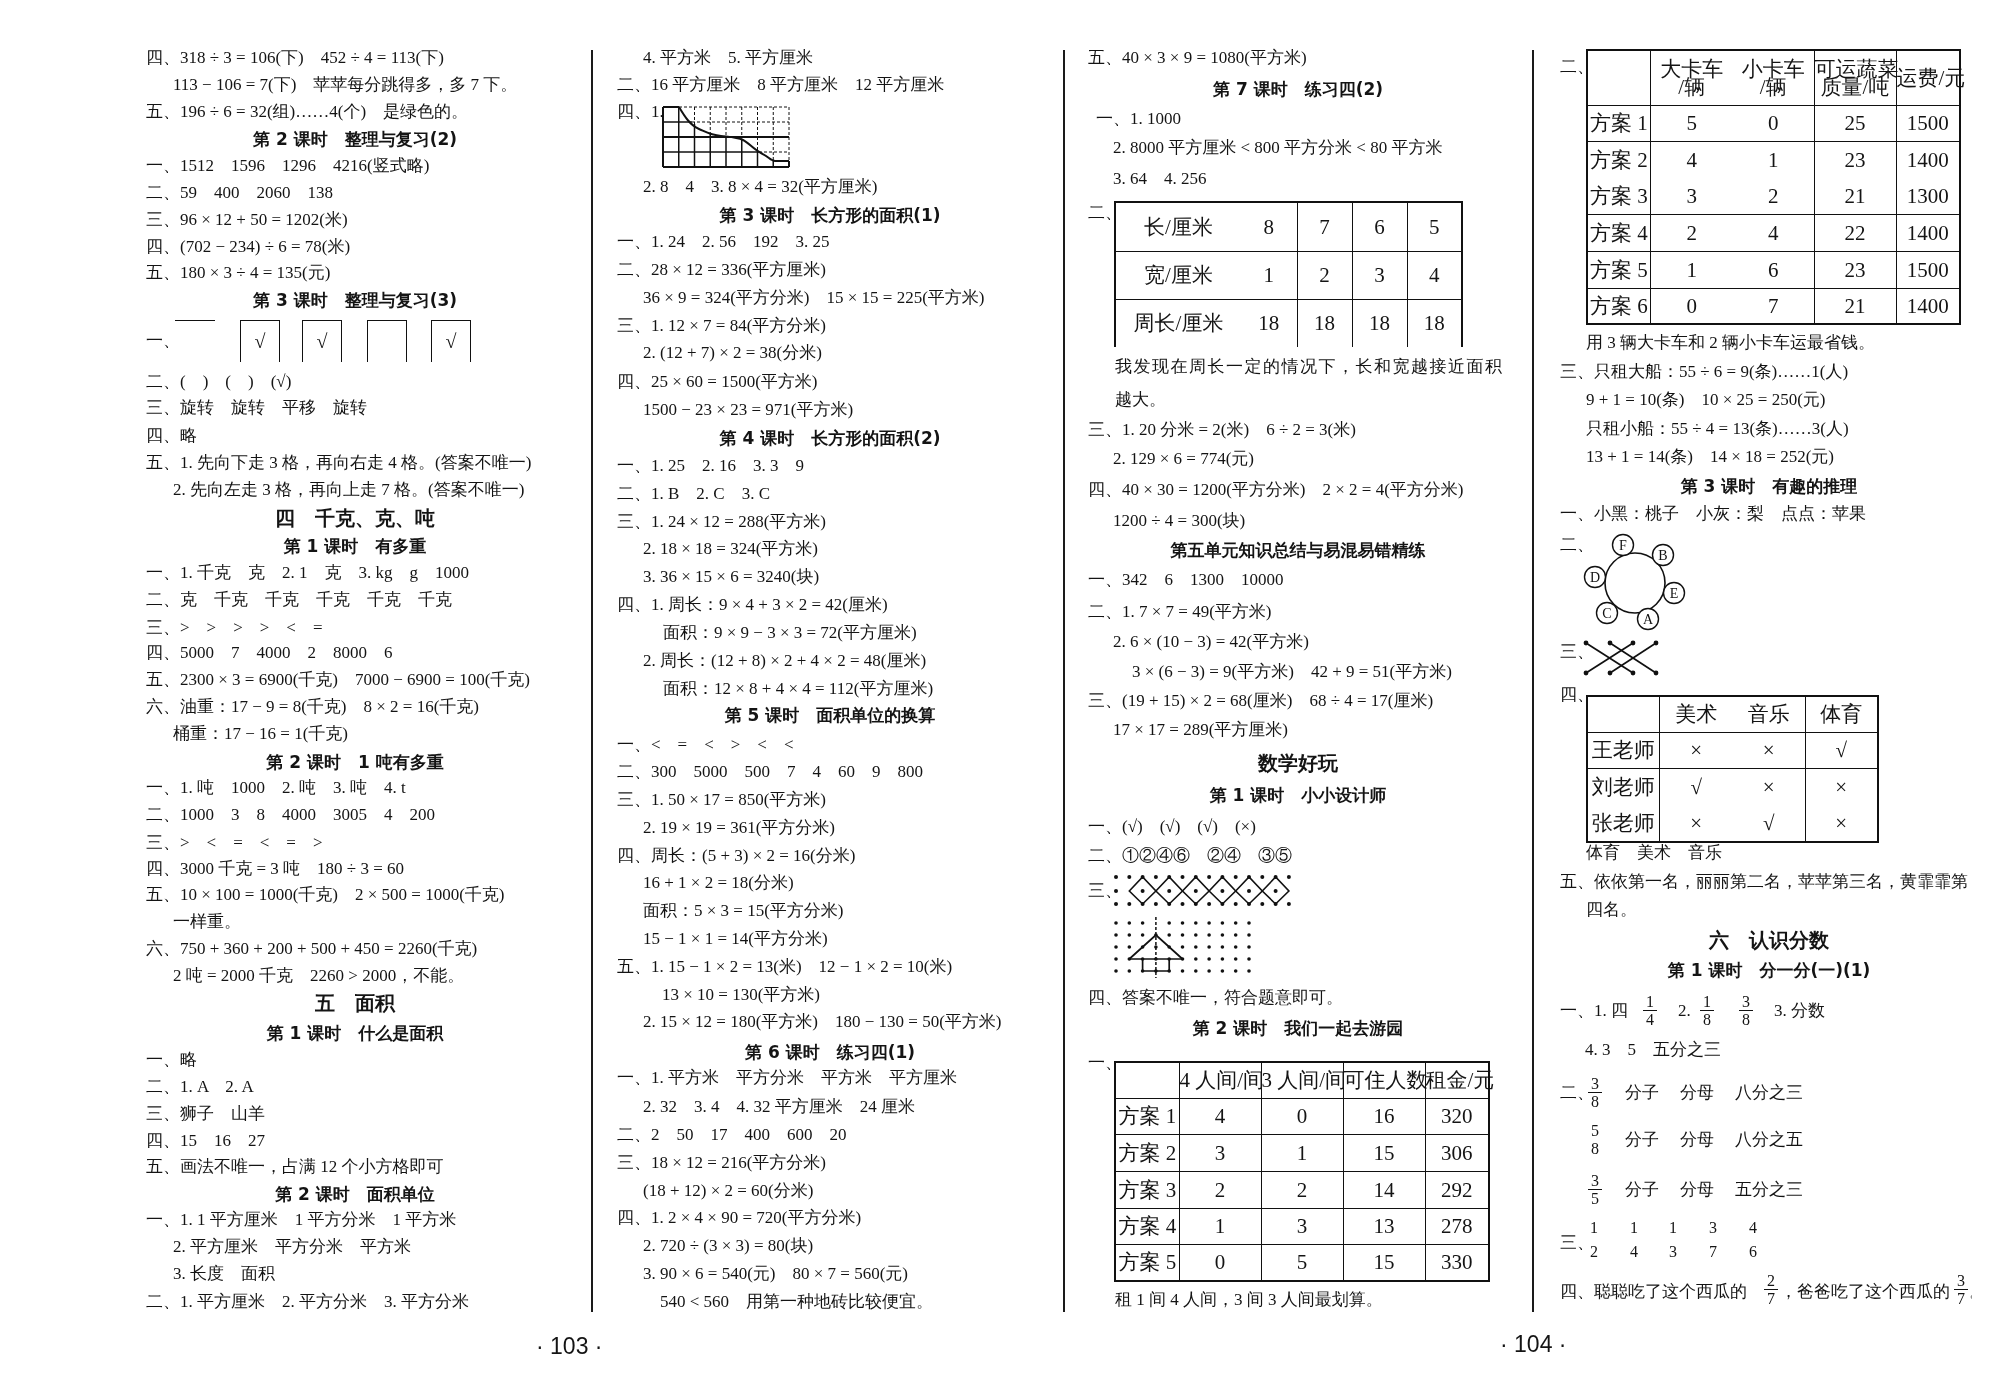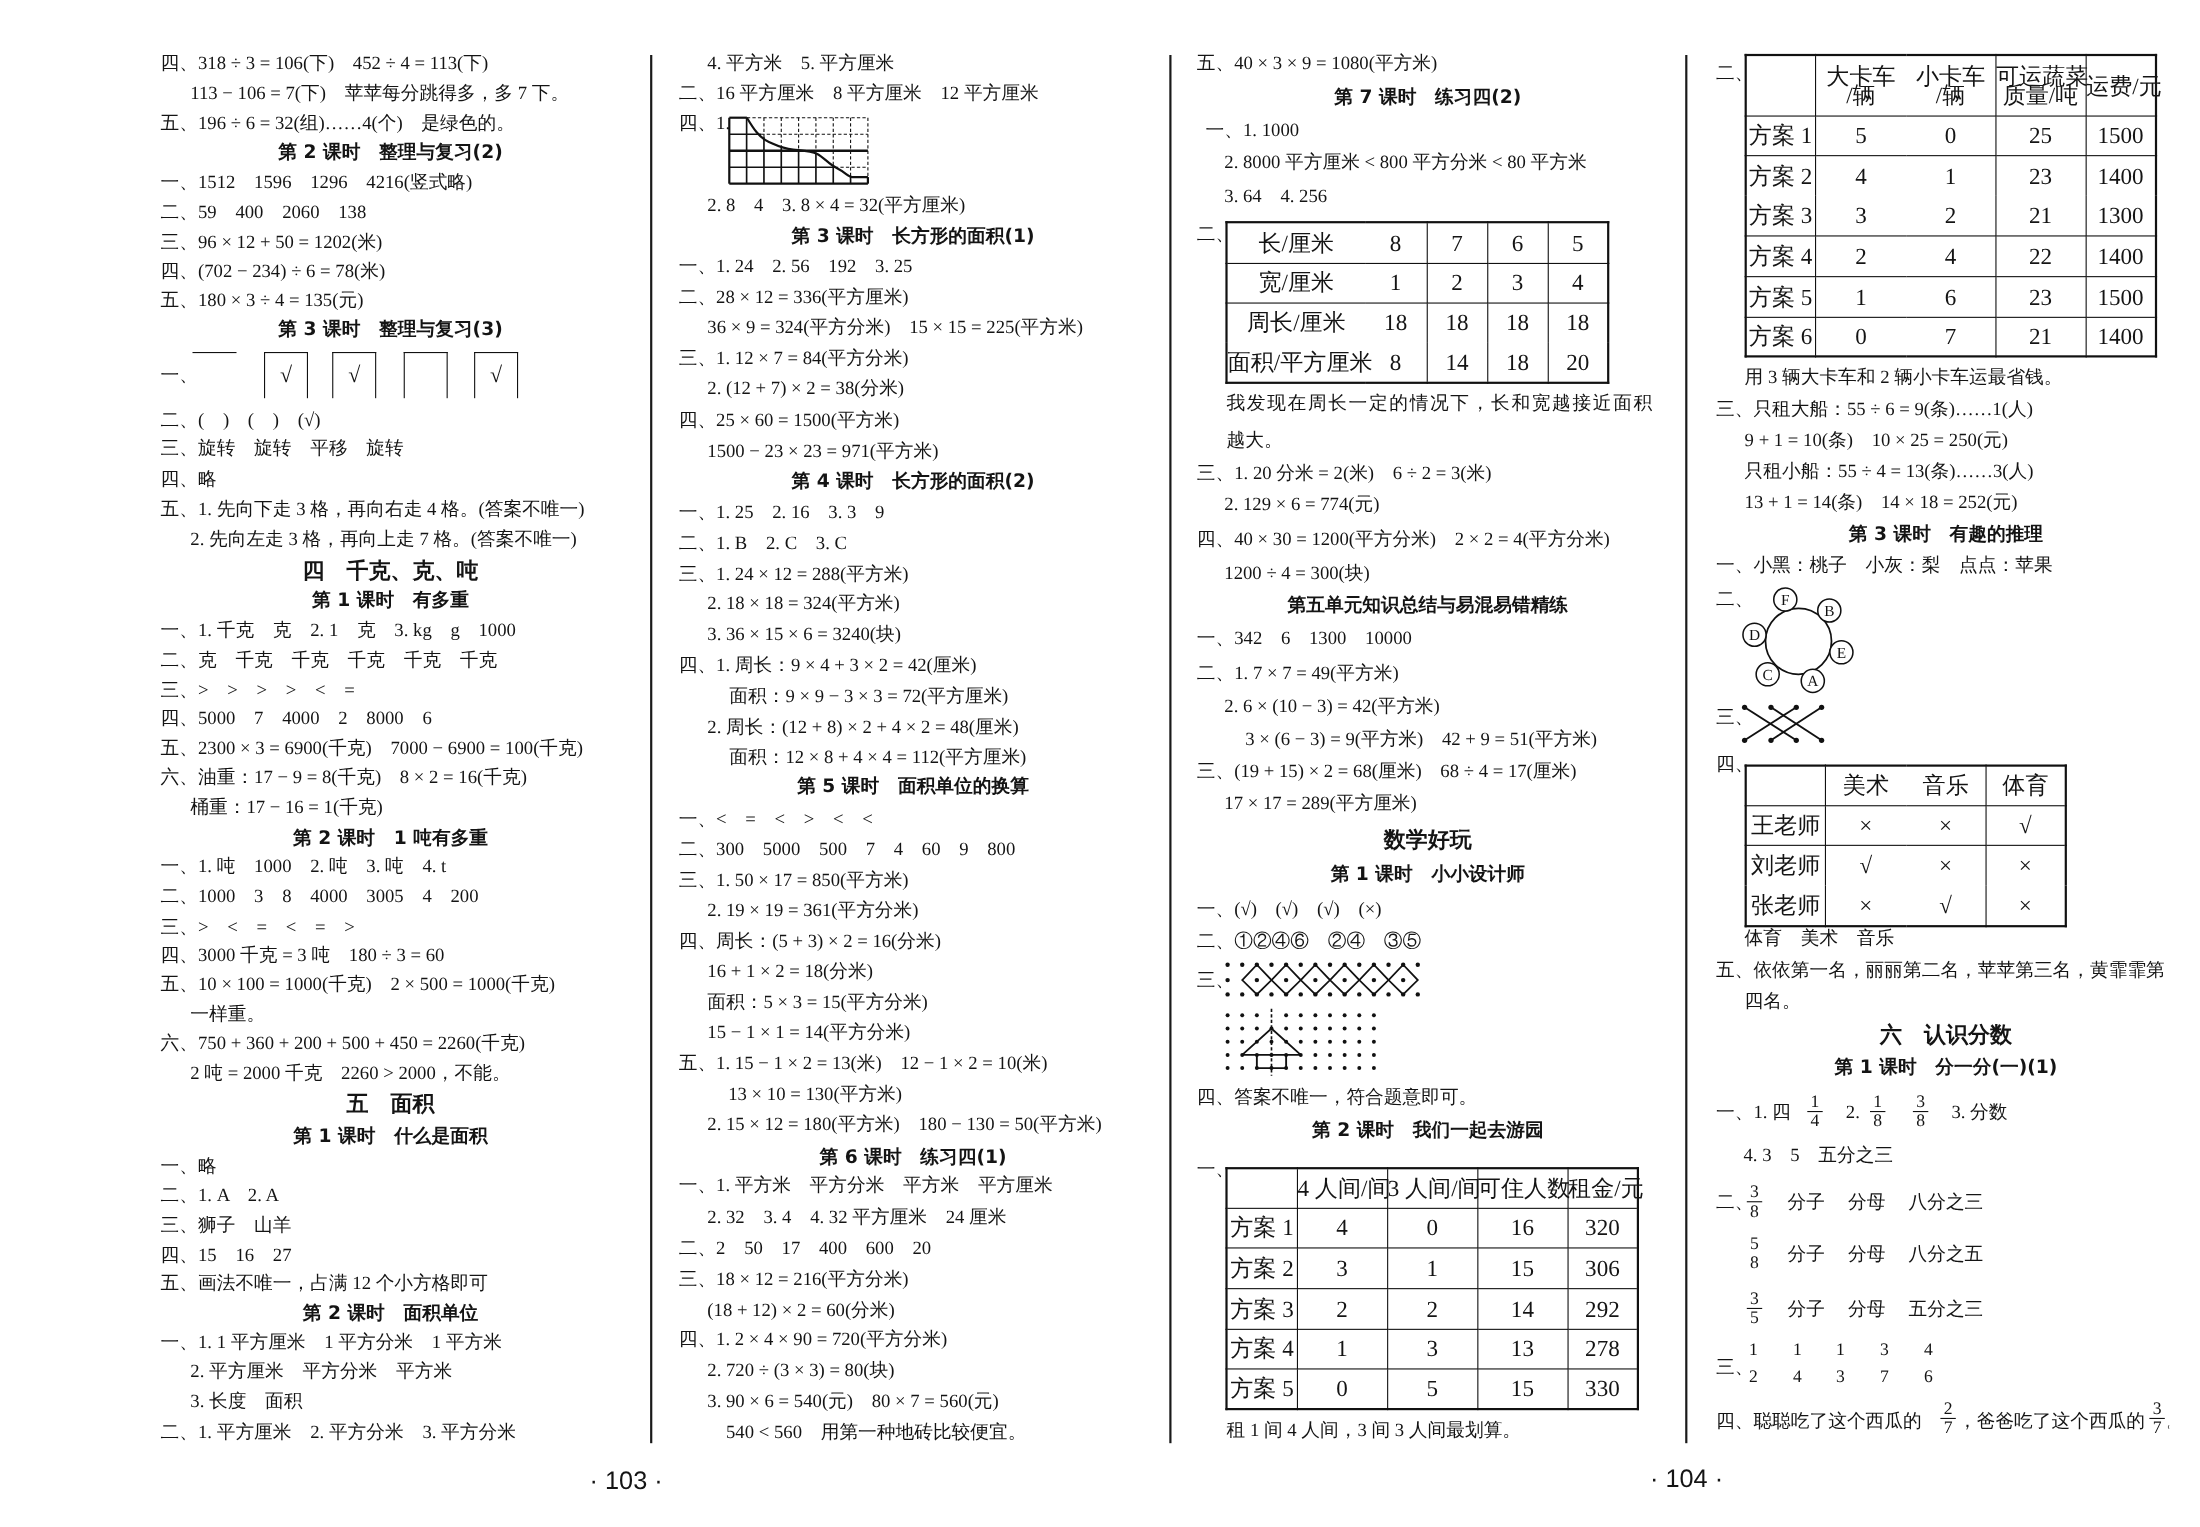--- a/index.html
+++ b/index.html
@@ -218,27 +218,20 @@
         <td>2</td>
         <td>3</td>
         <td>4</td>
       </tr>
       <tr style="height:36px">
         <td class="hr hb">周长/厘米</td>
         <td class="hb">18</td>
         <td class="hb">18</td>
         <td class="hb">18</td>
         <td class="hb">18</td>
-      </tr>
-      <tr style="height:37px">
-        <td class="hr">面积/平方厘米</td>
-        <td>8</td>
-        <td>14</td>
-        <td>18</td>
-        <td>20</td>
       </tr>
     </tbody>
       </table>
 
     <div class="ln" style="left:1115px;top:356px;letter-spacing:1.5px">我发现在周长一定的情况下，长和宽越接近面积</div>
     <div class="ln" style="left:1115px;top:389px">越大。</div>
     <div class="ln" style="left:1088px;top:419px">三、1. 20 分米 = 2(米)　6 ÷ 2 = 3(米)</div>
     <div class="ln" style="left:1113px;top:448px">2. 129 × 6 = 774(元)</div>
     <div class="ln" style="left:1088px;top:479px">四、40 × 30 = 1200(平方分米)　2 × 2 = 4(平方分米)</div>
     <div class="ln" style="left:1113px;top:510px">1200 ÷ 4 = 300(块)</div>

